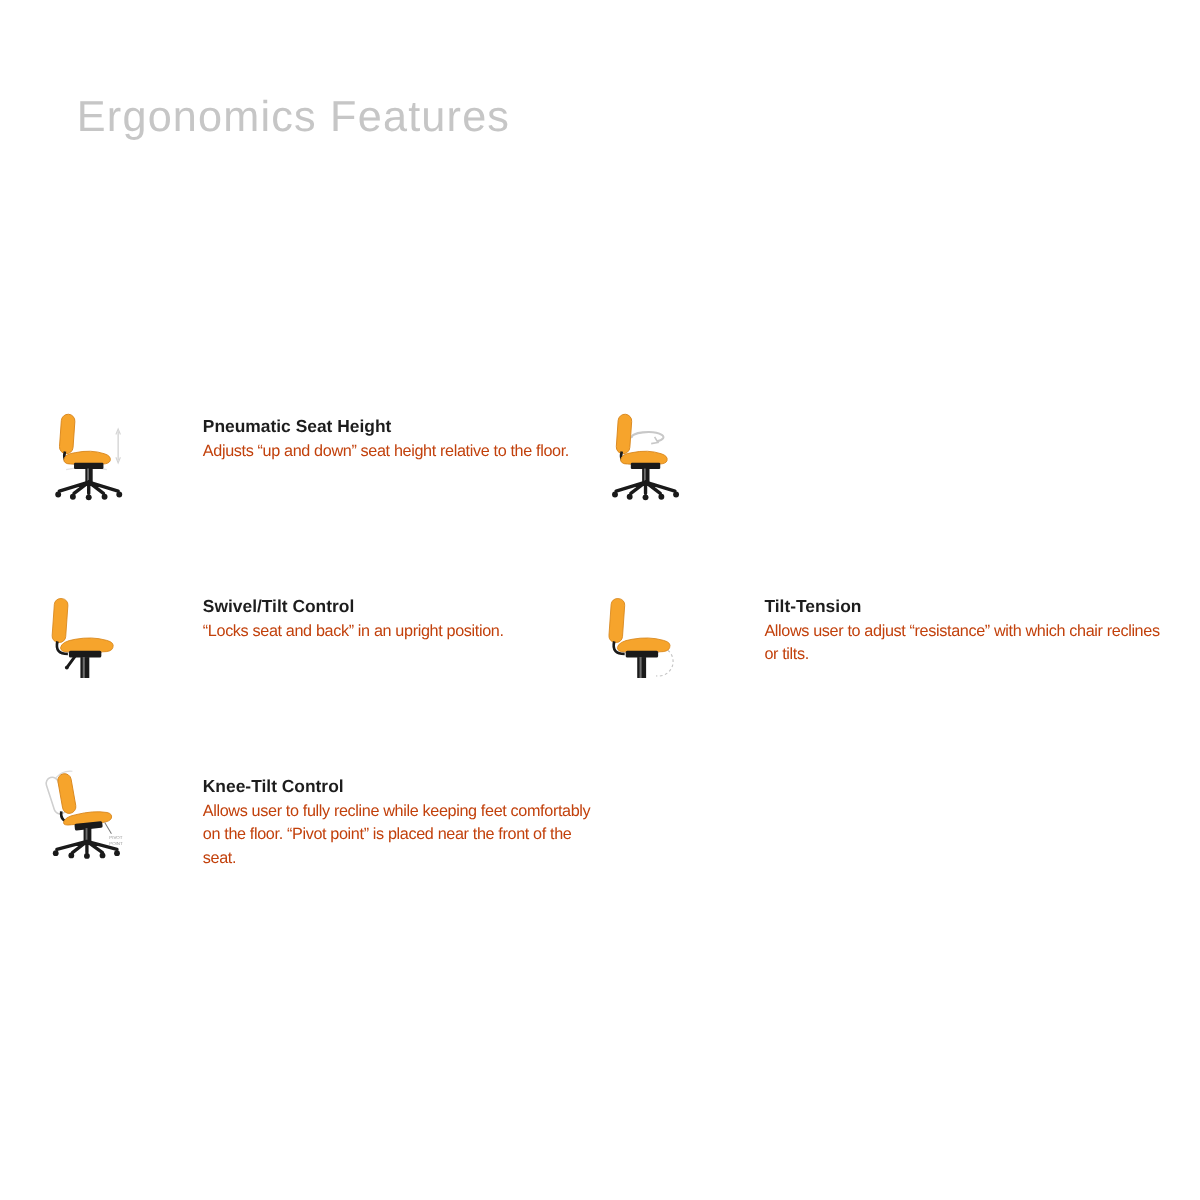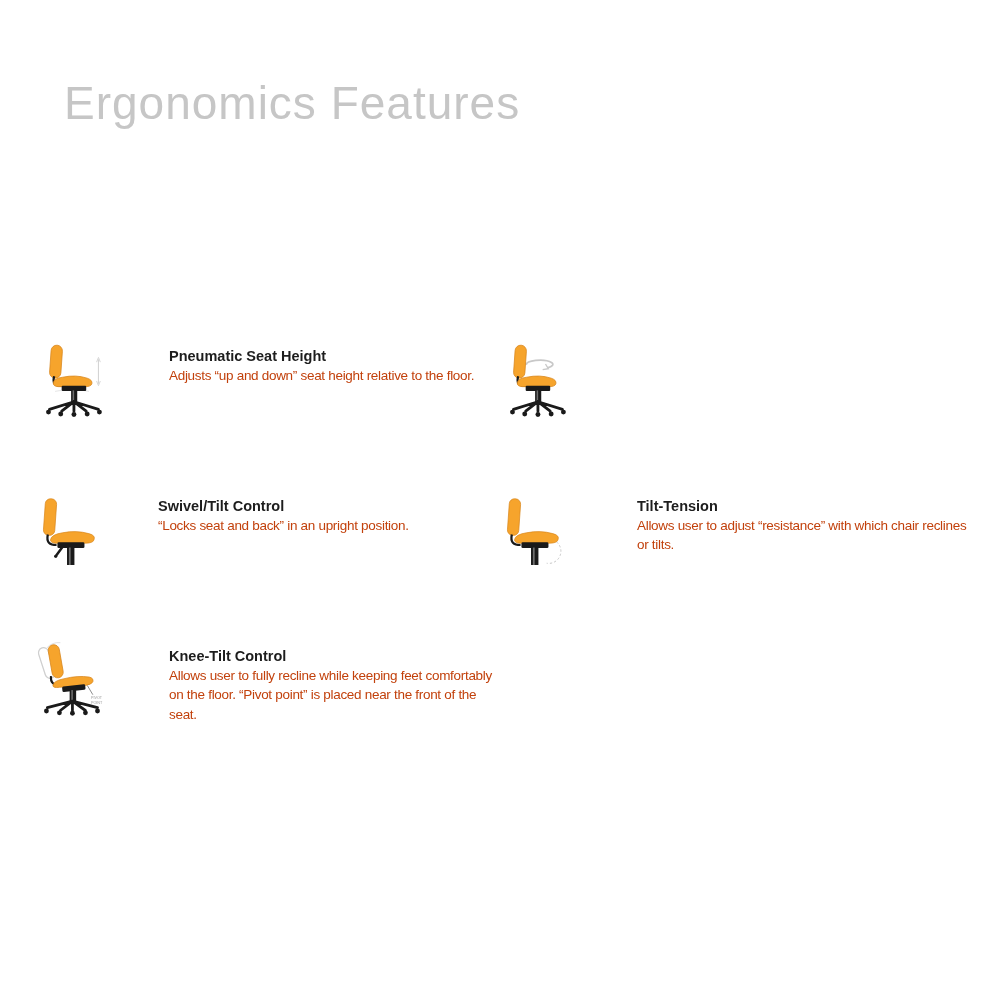--- a/index.html
+++ b/index.html
@@ -3,34 +3,34 @@
 <meta charset="utf-8">
 <style>
   html,body{margin:0;padding:0;}
   body{
     width:1000px;height:1000px;background:#ffffff;position:relative;overflow:hidden;
     font-family:"Liberation Sans", sans-serif;
   }
   .slide{position:absolute;inset:0;background:#ffffff;}
   .page-title{
     position:absolute;left:64px;top:76px;
-    font-size:46px;font-weight:300;color:#c6c6c6;letter-spacing:1px;
+    font-size:36px;font-weight:300;color:#c6c6c6;letter-spacing:1px;
     white-space:nowrap;
   }
   .icon{position:absolute;}
   .icon svg{display:block;width:100%;height:100%;}
   .f1-icon{left:40px;top:343px;width:66px;height:76px;}
   .f2-icon{left:504px;top:343px;width:66px;height:76px;}
   .f3-icon{left:40px;top:494px;width:61px;height:74px;}
   .f4-icon{left:504px;top:494px;width:61px;height:74px;}
   .f5-icon{left:35px;top:639px;width:73px;height:78px;}
   .ftext{position:absolute;width:360px;margin-left:12px;}
   .f1-text{left:157px;top:347px;}
   .f2-text{left:625px;top:347px;}
-  .f3-text{left:146px;top:497px;}
+  .f3-text{left:157px;top:497px;}
   .f4-text{left:625px;top:497px;}
   .f5-text{left:157px;top:647px;}
   .ftext h3{
     margin:0;font-size:14.5px;font-weight:bold;color:#1d1d1d;line-height:19px;
     white-space:nowrap;
   }
   .ftext p{
     margin:0;font-size:13.5px;font-weight:normal;color:#c2410c;line-height:19.3px;
     letter-spacing:-0.3px;white-space:pre;
   }

